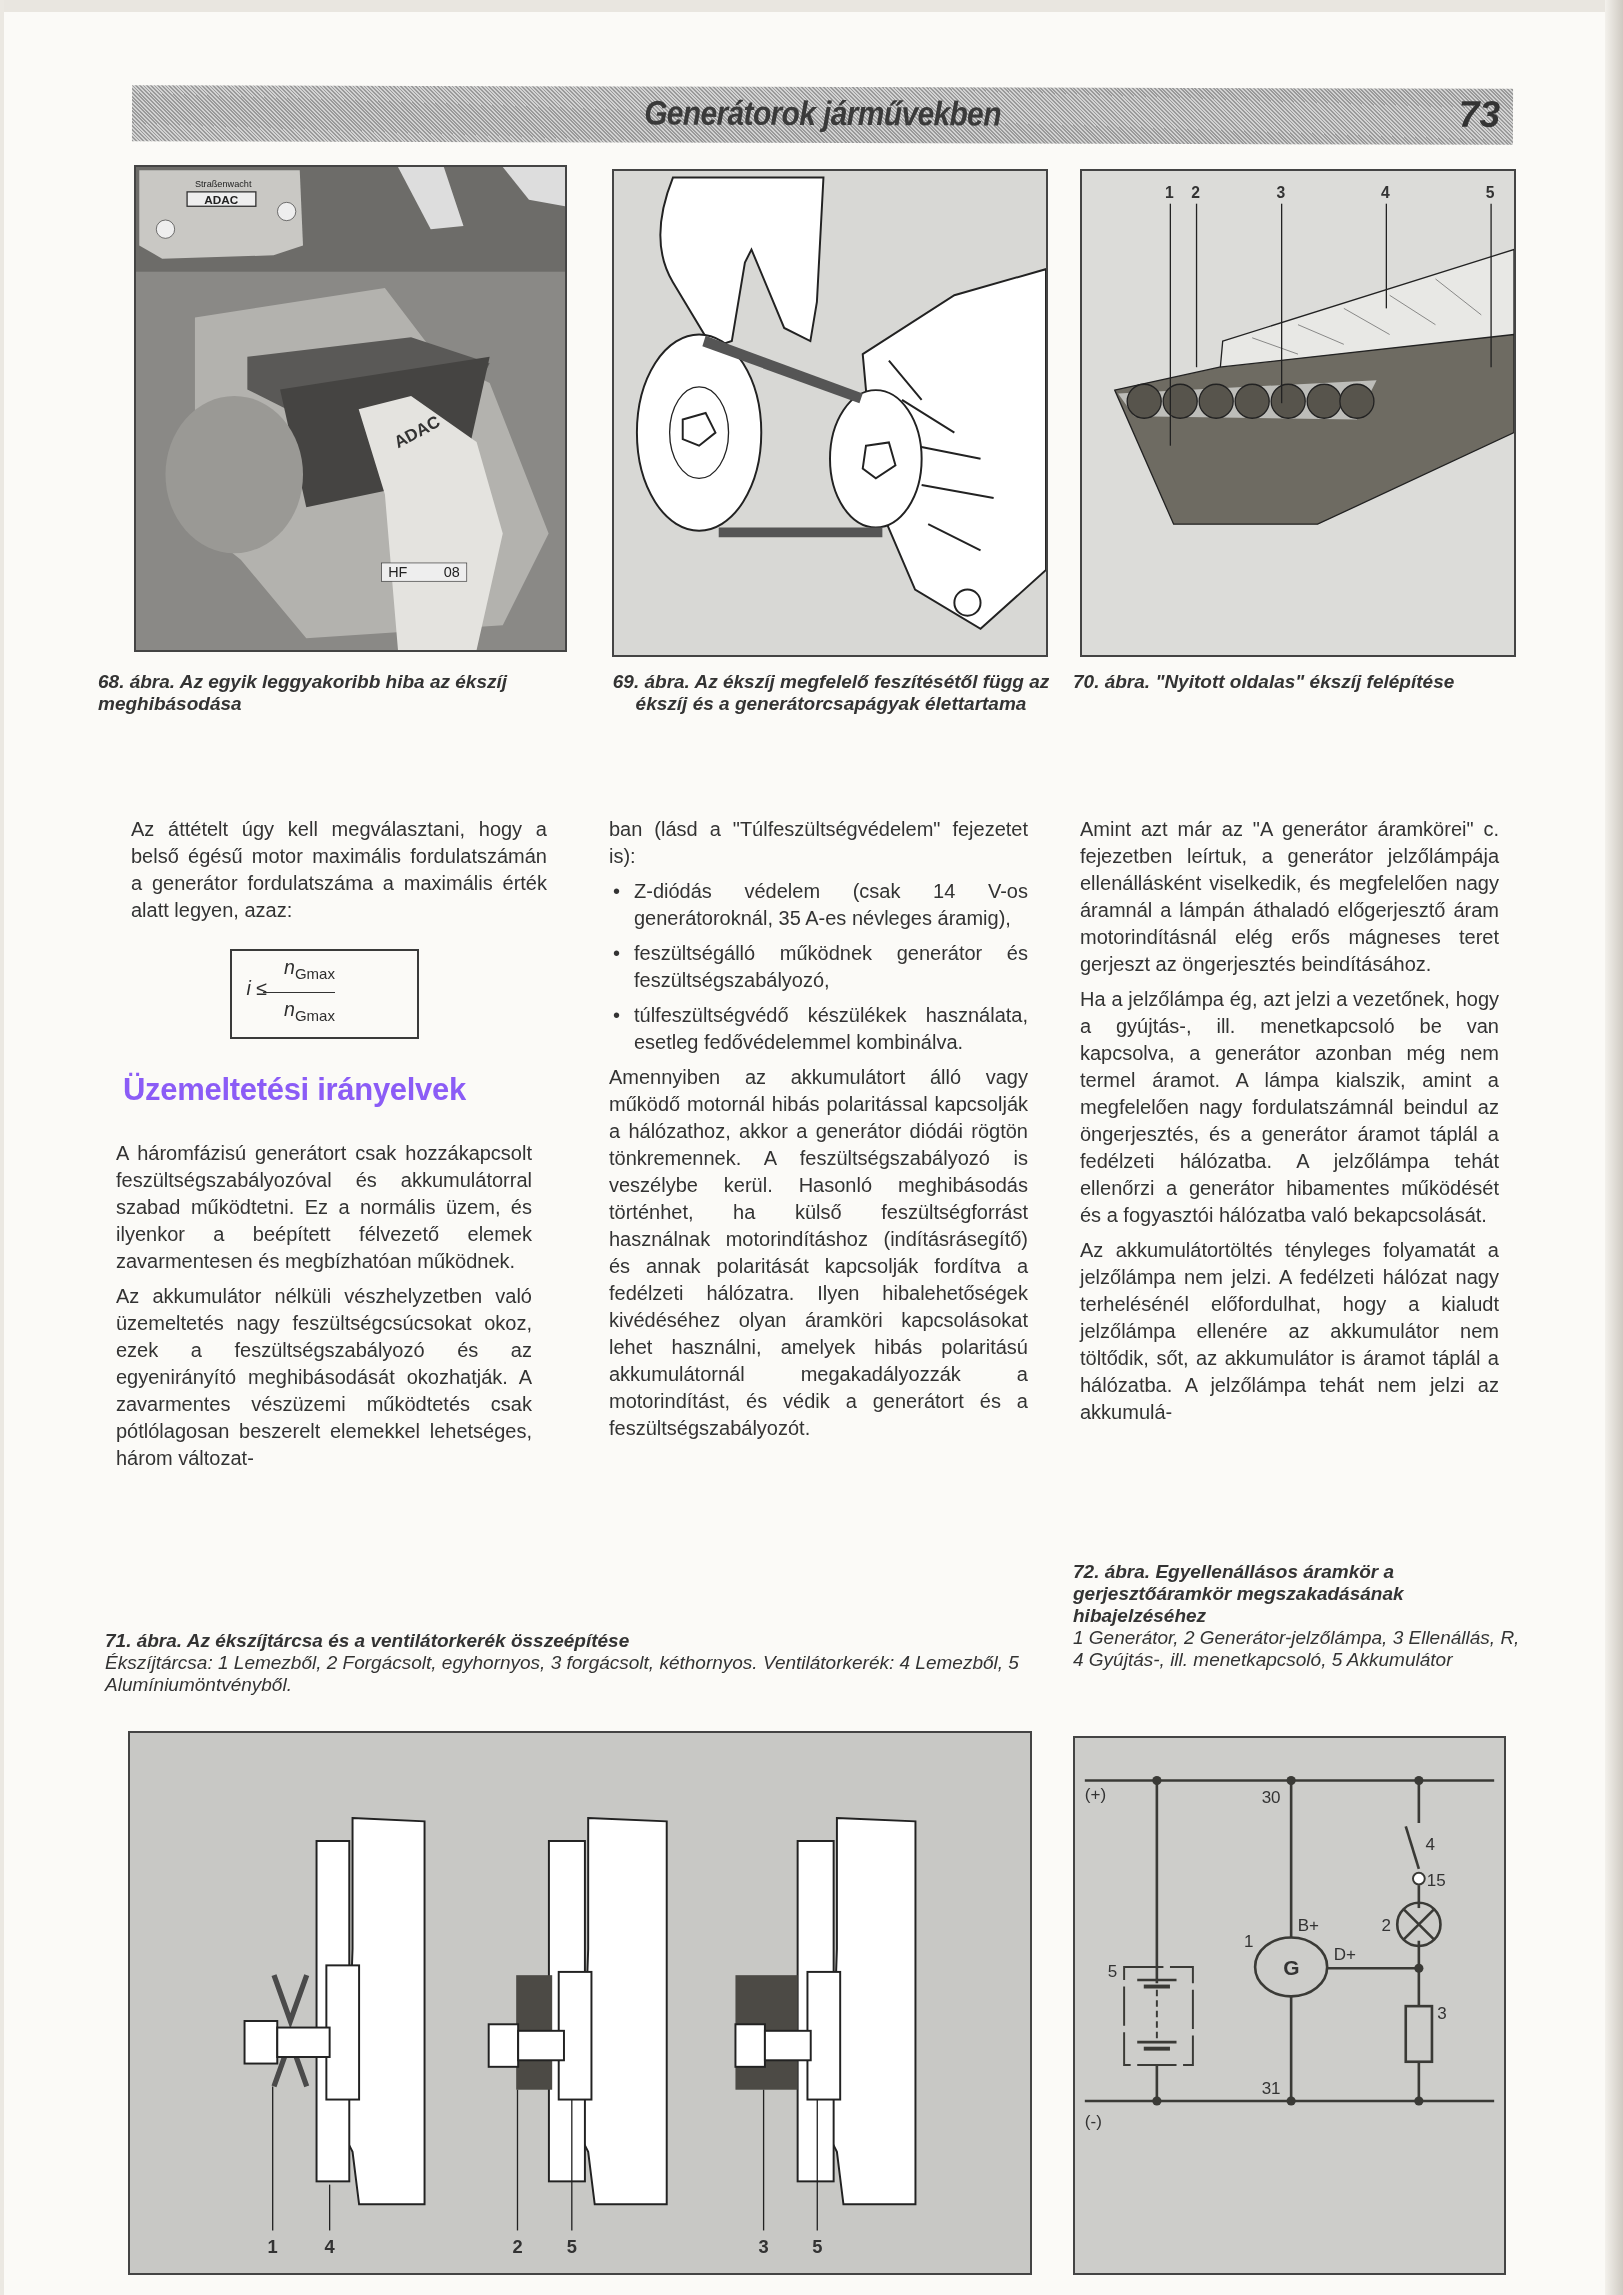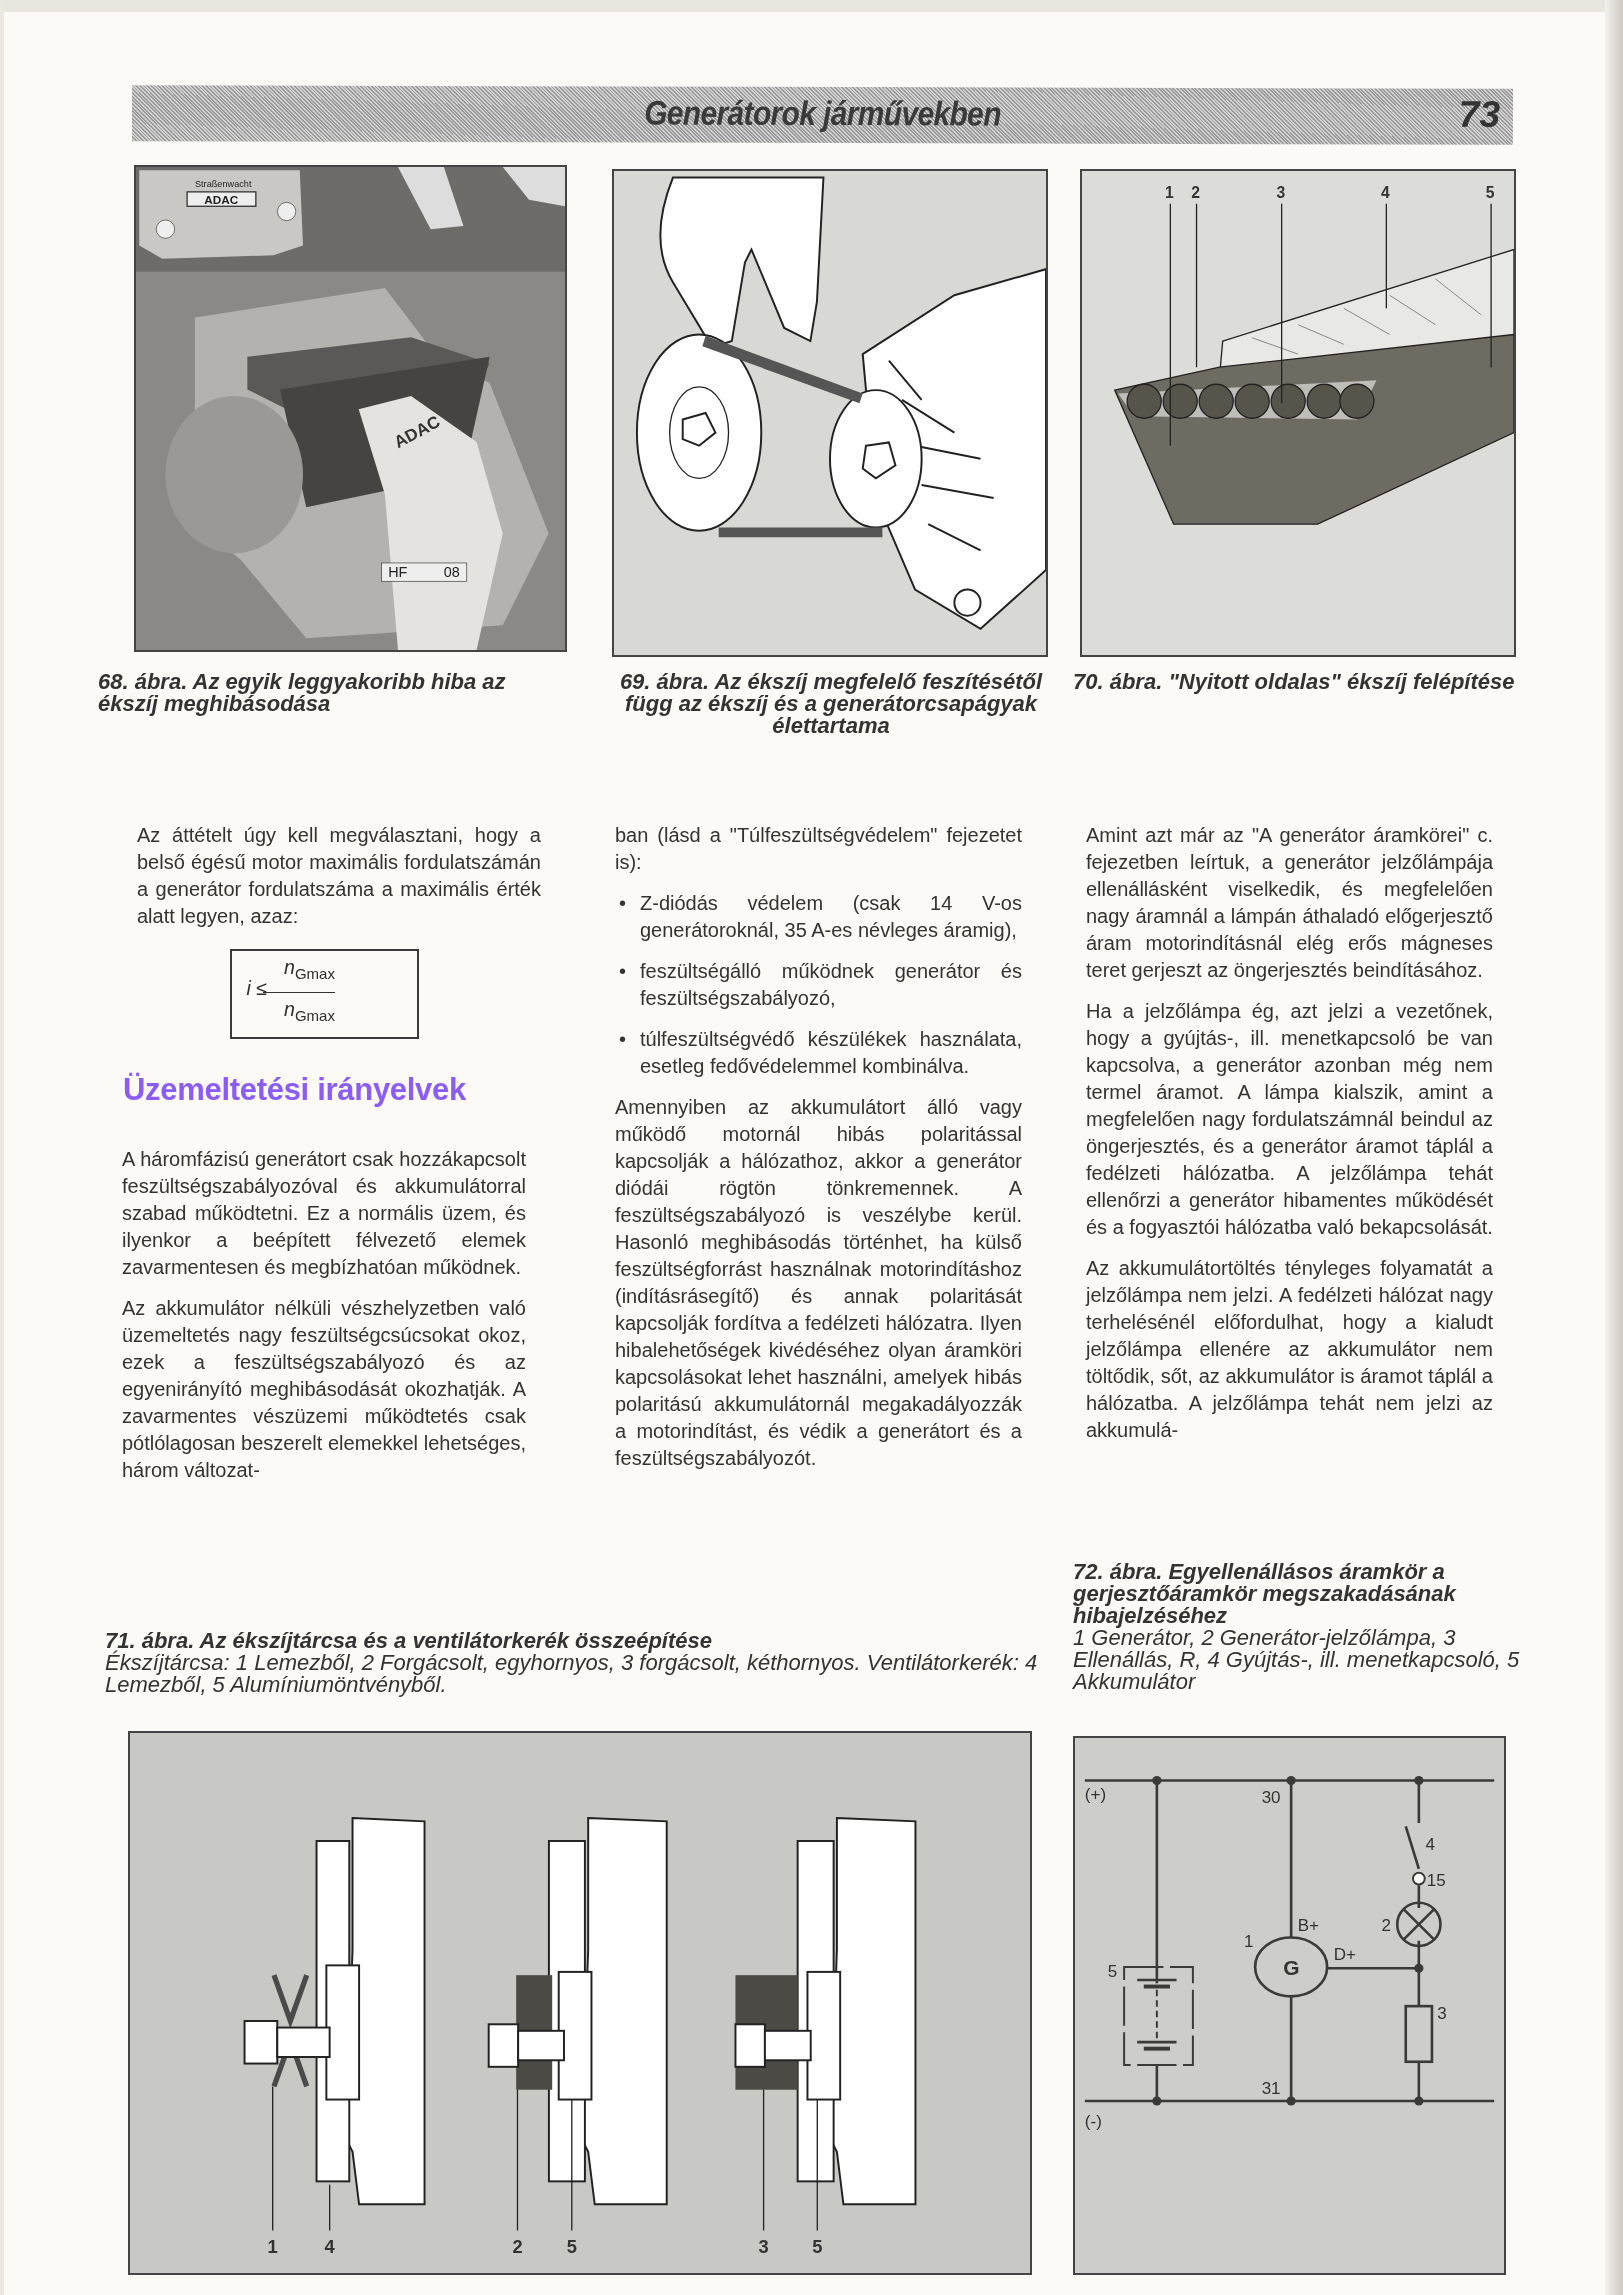--- a/index.html
+++ b/index.html
@@ -30,32 +30,32 @@
     
     .fig { position:absolute; border:2px solid #444; background:#d9d9d6; overflow:hidden; }
     .fig svg { width:100%; height:100%; display:block; }
     #fig68 { left:134px; top:165px; width:429px; height:483px; background:#8c8c8a; }
     #fig69 { left:612px; top:169px; width:432px; height:484px; }
     #fig70 { left:1080px; top:169px; width:432px; height:484px; }
     #fig71 { left:128px; top:1731px; width:900px; height:540px; }
     #fig72 { left:1073px; top:1736px; width:429px; height:535px; background:#cfcfcc; }
 
     
-    .cap { position:absolute; font-size:22px; line-height:22px; color:#333; }
+    .cap { position:absolute; font-size:19px; line-height:22px; color:#333; }
     .cap-bold { font-weight:bold; font-style:italic; display:block; }
     .cap-it { font-style:italic; display:block; }
     #cap68 { left:98px; top:671px; width:471px; }
     #cap69 { left:602px; top:671px; width:458px;text-align:center; }
     #cap70 { left:1073px; top:671px; width:458px; }
     #cap71 { left:105px; top:1630px; width:949px; }
     #cap72 { left:1073px; top:1561px; width:452px; }
 
     
     .col { position:absolute; font-size:20px; line-height:27px; color:#333; text-align:justify; }
-    .col p { margin:14px; }
+    .col p { margin:8px; }
     #col1 { left:123px; top:808px; width:432px; }
     #col2 { left:601px; top:808px; width:435px; }
     #col3 { left:1072px; top:808px; width:435px; }
 
     .formula-box {
       position:absolute; left:230px; top:949px; width:185px; height:86px;
       border:2px solid #3a3a3a;
     }
     .formula-i { position:absolute; left:14.4px; top:26px; font-size:19.6px; font-style:italic; }
     .formula-num { position:absolute; left:52px; top:5.2px; font-size:19.6px; }

